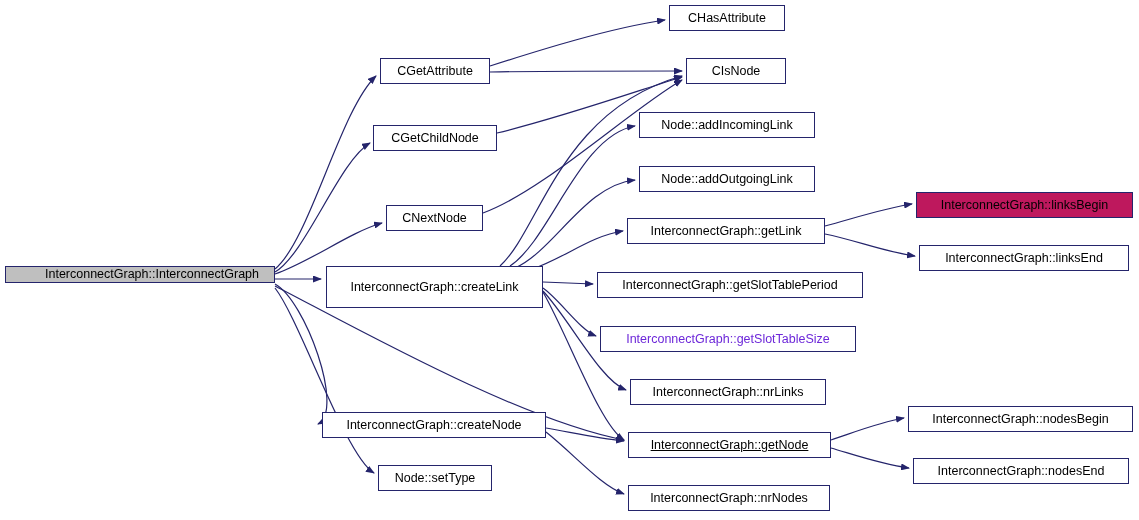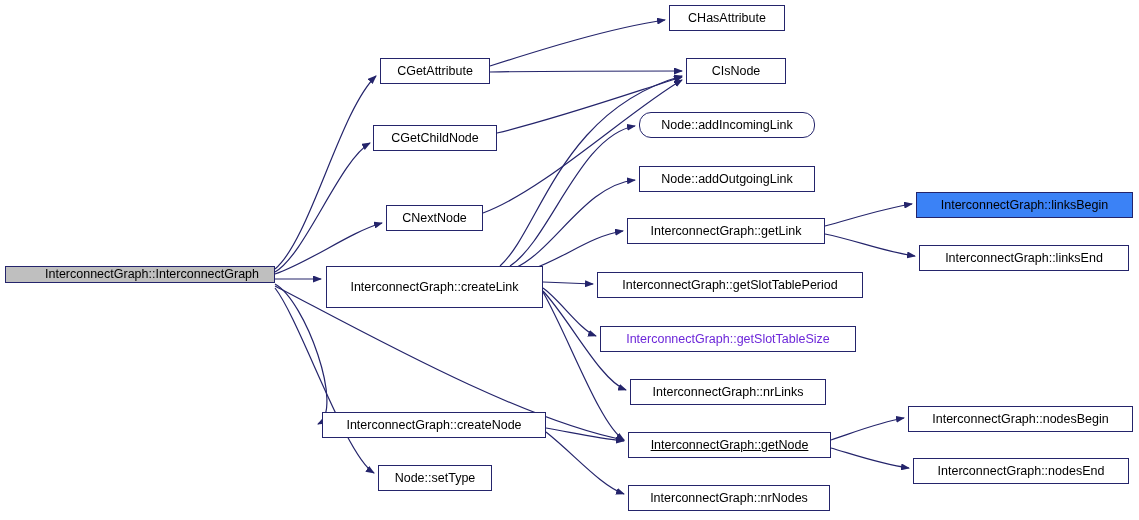--- a/index.html
+++ b/index.html
@@ -88,33 +88,33 @@
       </div>
       <div class="node" style="left: 669px; top: 5px; width: 116px; height: 26px; border-color: rgb(36, 36, 107); color: rgb(0, 0, 0); background: rgb(255, 255, 255);">
         <span>CHasAttribute</span>
       </div>
       <div class="node" style="left: 686px; top: 58px; width: 100px; height: 26px; border-color: rgb(36, 36, 107); color: rgb(0, 0, 0); background: rgb(255, 255, 255);">
         <span>CIsNode</span>
       </div>
       <div class="node" style="left: 373px; top: 125px; width: 124px; height: 26px; border-color: rgb(36, 36, 107); color: rgb(0, 0, 0); background: rgb(255, 255, 255);">
         <span>CGetChildNode</span>
       </div>
-      <div class="node" style="left: 639px; top: 112px; width: 176px; height: 26px; border-color: rgb(36, 36, 107); color: rgb(0, 0, 0); background: rgb(255, 255, 255); border-radius: 12px;">
+      <div class="node" style="left: 639px; top: 112px; width: 176px; height: 26px; border-color: rgb(36, 36, 107); color: rgb(0, 0, 0); background: rgb(255, 255, 255);">
         <span>Node::addIncomingLink</span>
       </div>
       <div class="node" style="left: 639px; top: 166px; width: 176px; height: 26px; border-color: rgb(36, 36, 107); color: rgb(0, 0, 0); background: rgb(255, 255, 255);">
         <span>Node::addOutgoingLink</span>
       </div>
       <div class="node" style="left: 386px; top: 205px; width: 97px; height: 26px; border-color: rgb(36, 36, 107); color: rgb(0, 0, 0); background: rgb(255, 255, 255);">
         <span>CNextNode</span>
       </div>
       <div class="node" style="left: 627px; top: 218px; width: 198px; height: 26px; border-color: rgb(36, 36, 107); color: rgb(0, 0, 0); background: rgb(255, 255, 255);">
         <span>InterconnectGraph::getLink</span>
       </div>
-      <div class="node" style="left: 916px; top: 192px; width: 217px; height: 26px; border-color: rgb(36, 36, 107); color: rgb(0, 0, 0); background: #3b82f6;">
+      <div class="node" style="left: 916px; top: 192px; width: 217px; height: 26px; border-color: rgb(36, 36, 107); color: rgb(0, 0, 0); background: #be185d;">
         <span>InterconnectGraph::linksBegin</span>
       </div>
       <div class="node" style="left: 919px; top: 245px; width: 210px; height: 26px; border-color: rgb(36, 36, 107); color: rgb(0, 0, 0); background: rgb(255, 255, 255);">
         <span>InterconnectGraph::linksEnd</span>
       </div>
       <div class="node" style="left: 326px; top: 266px; width: 217px; height: 42px; border-color: rgb(36, 36, 107); color: rgb(0, 0, 0); background: rgb(255, 255, 255);">
         <span>InterconnectGraph::createLink</span>
       </div>
       <div class="node" style="left: 597px; top: 272px; width: 266px; height: 26px; border-color: rgb(36, 36, 107); color: rgb(0, 0, 0); background: rgb(255, 255, 255);">
         <span>InterconnectGraph::getSlotTablePeriod</span>

